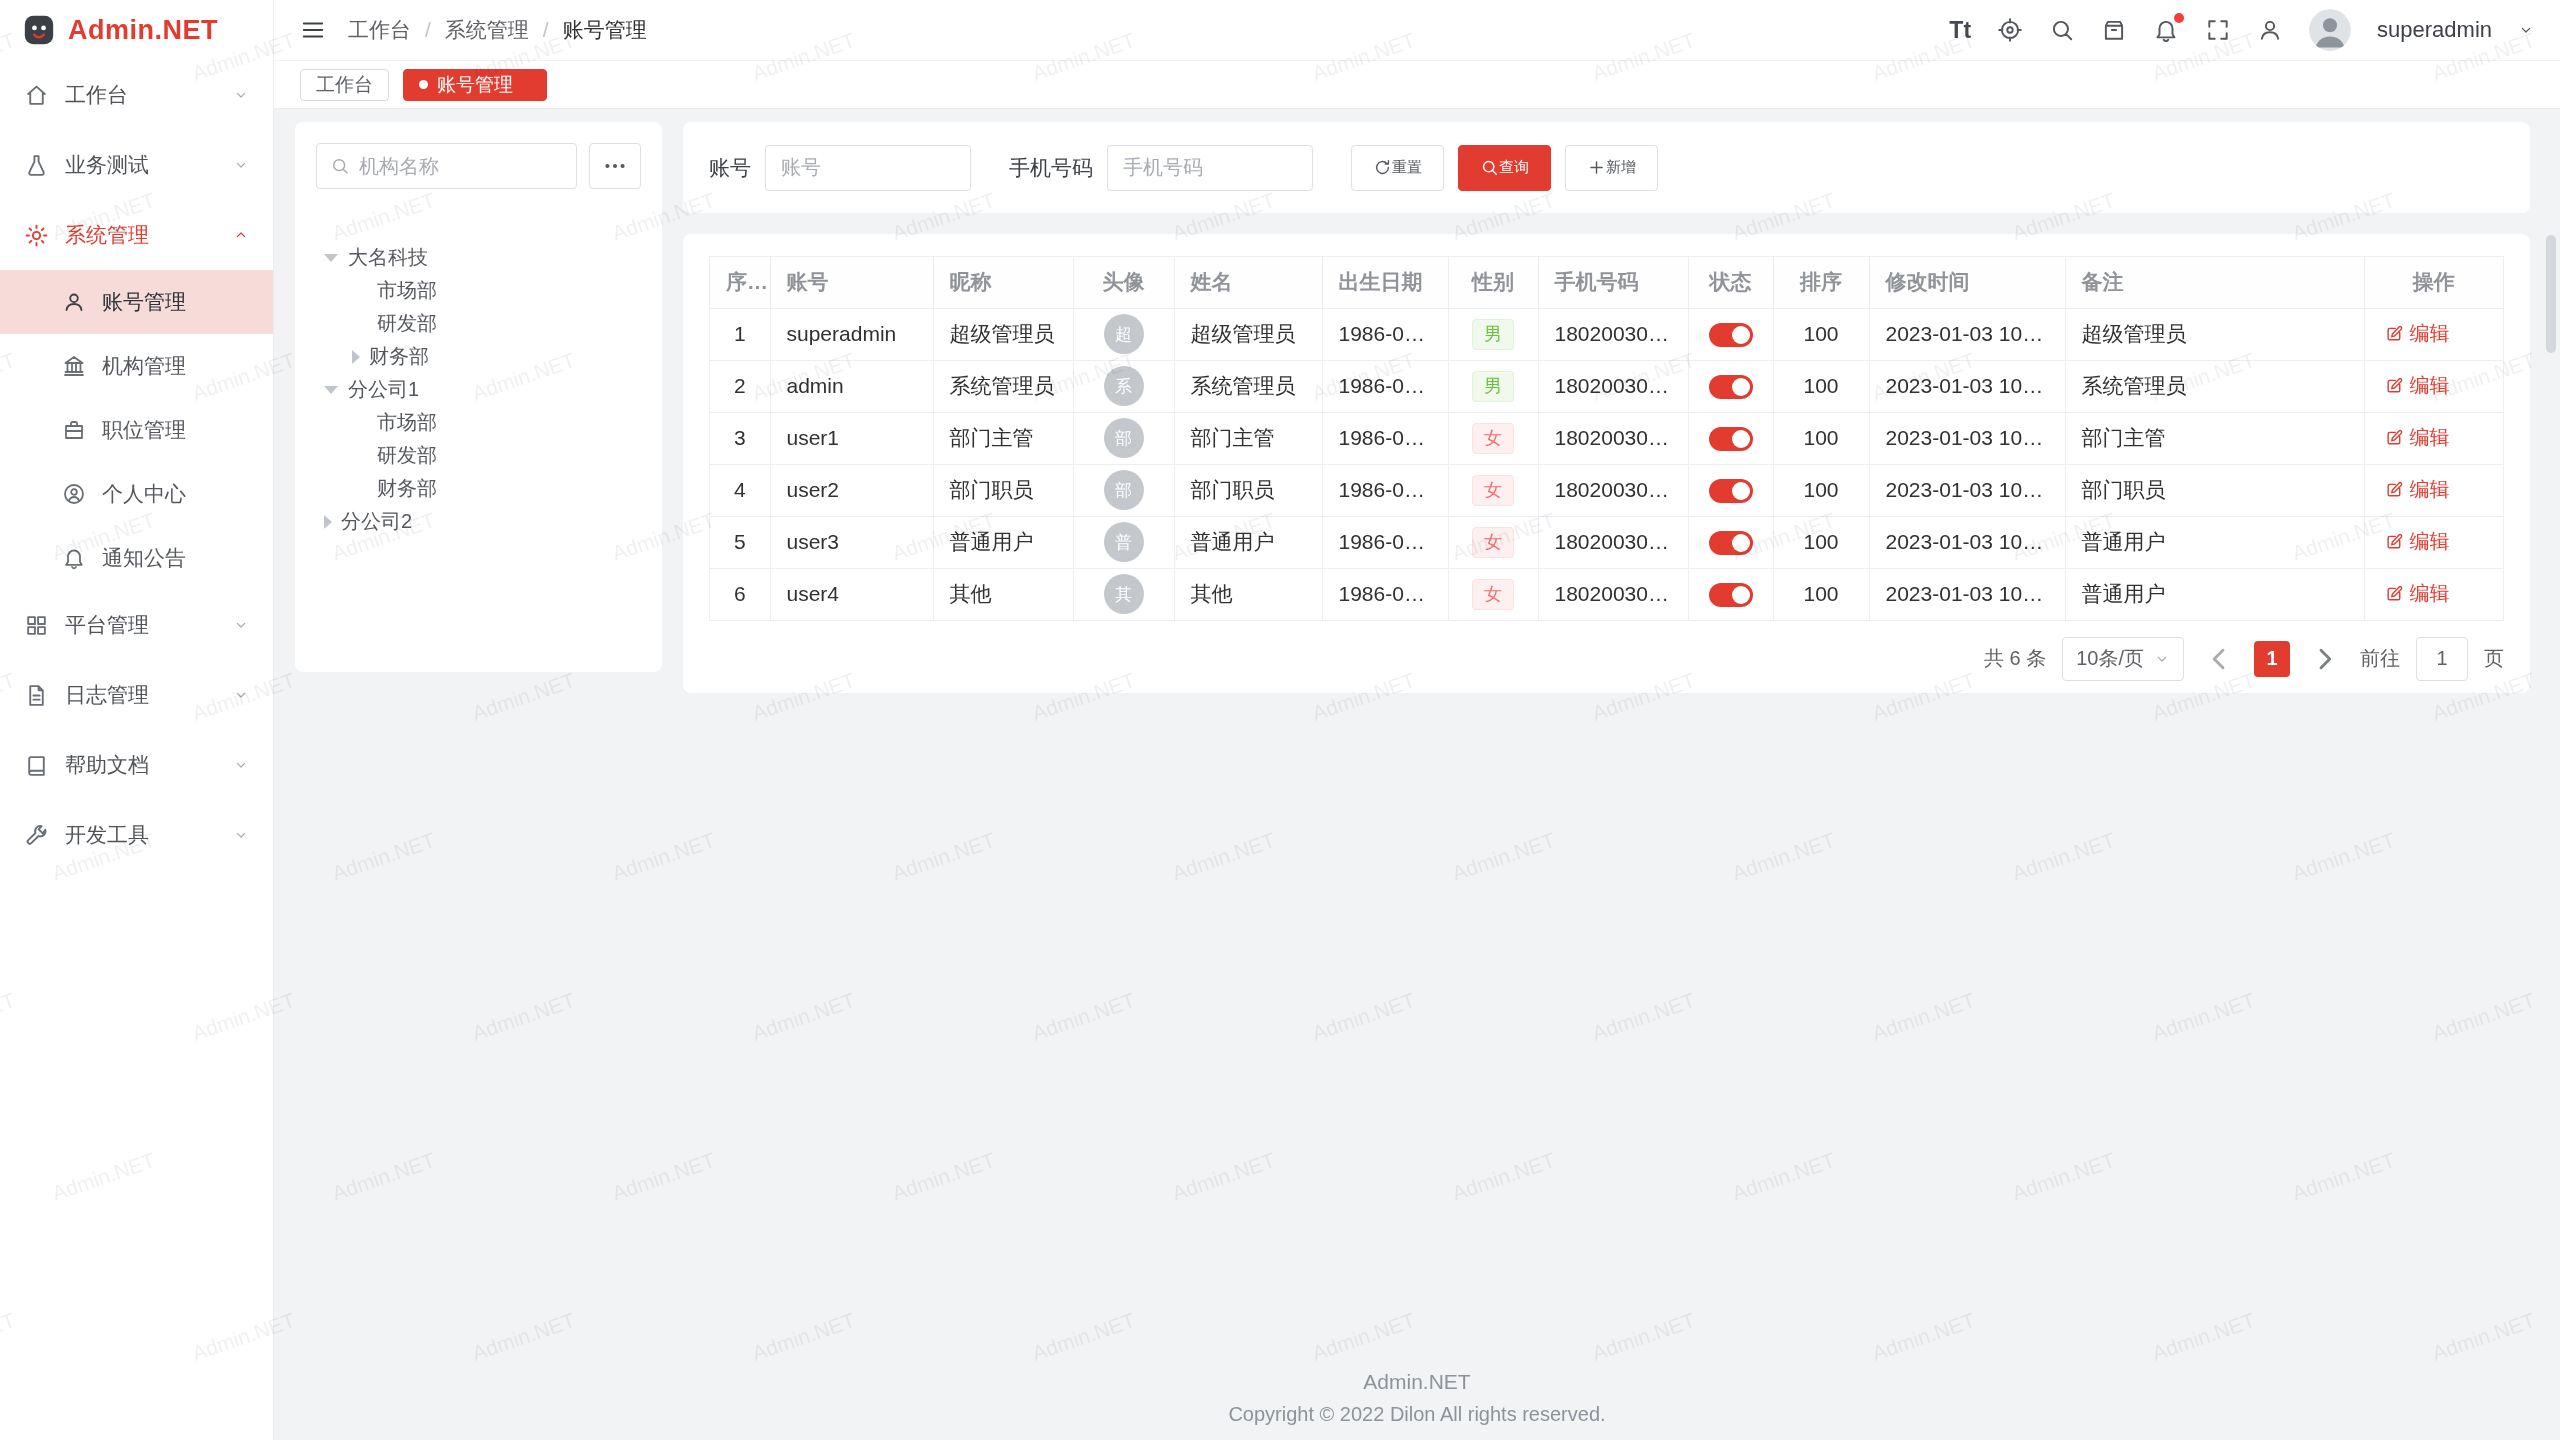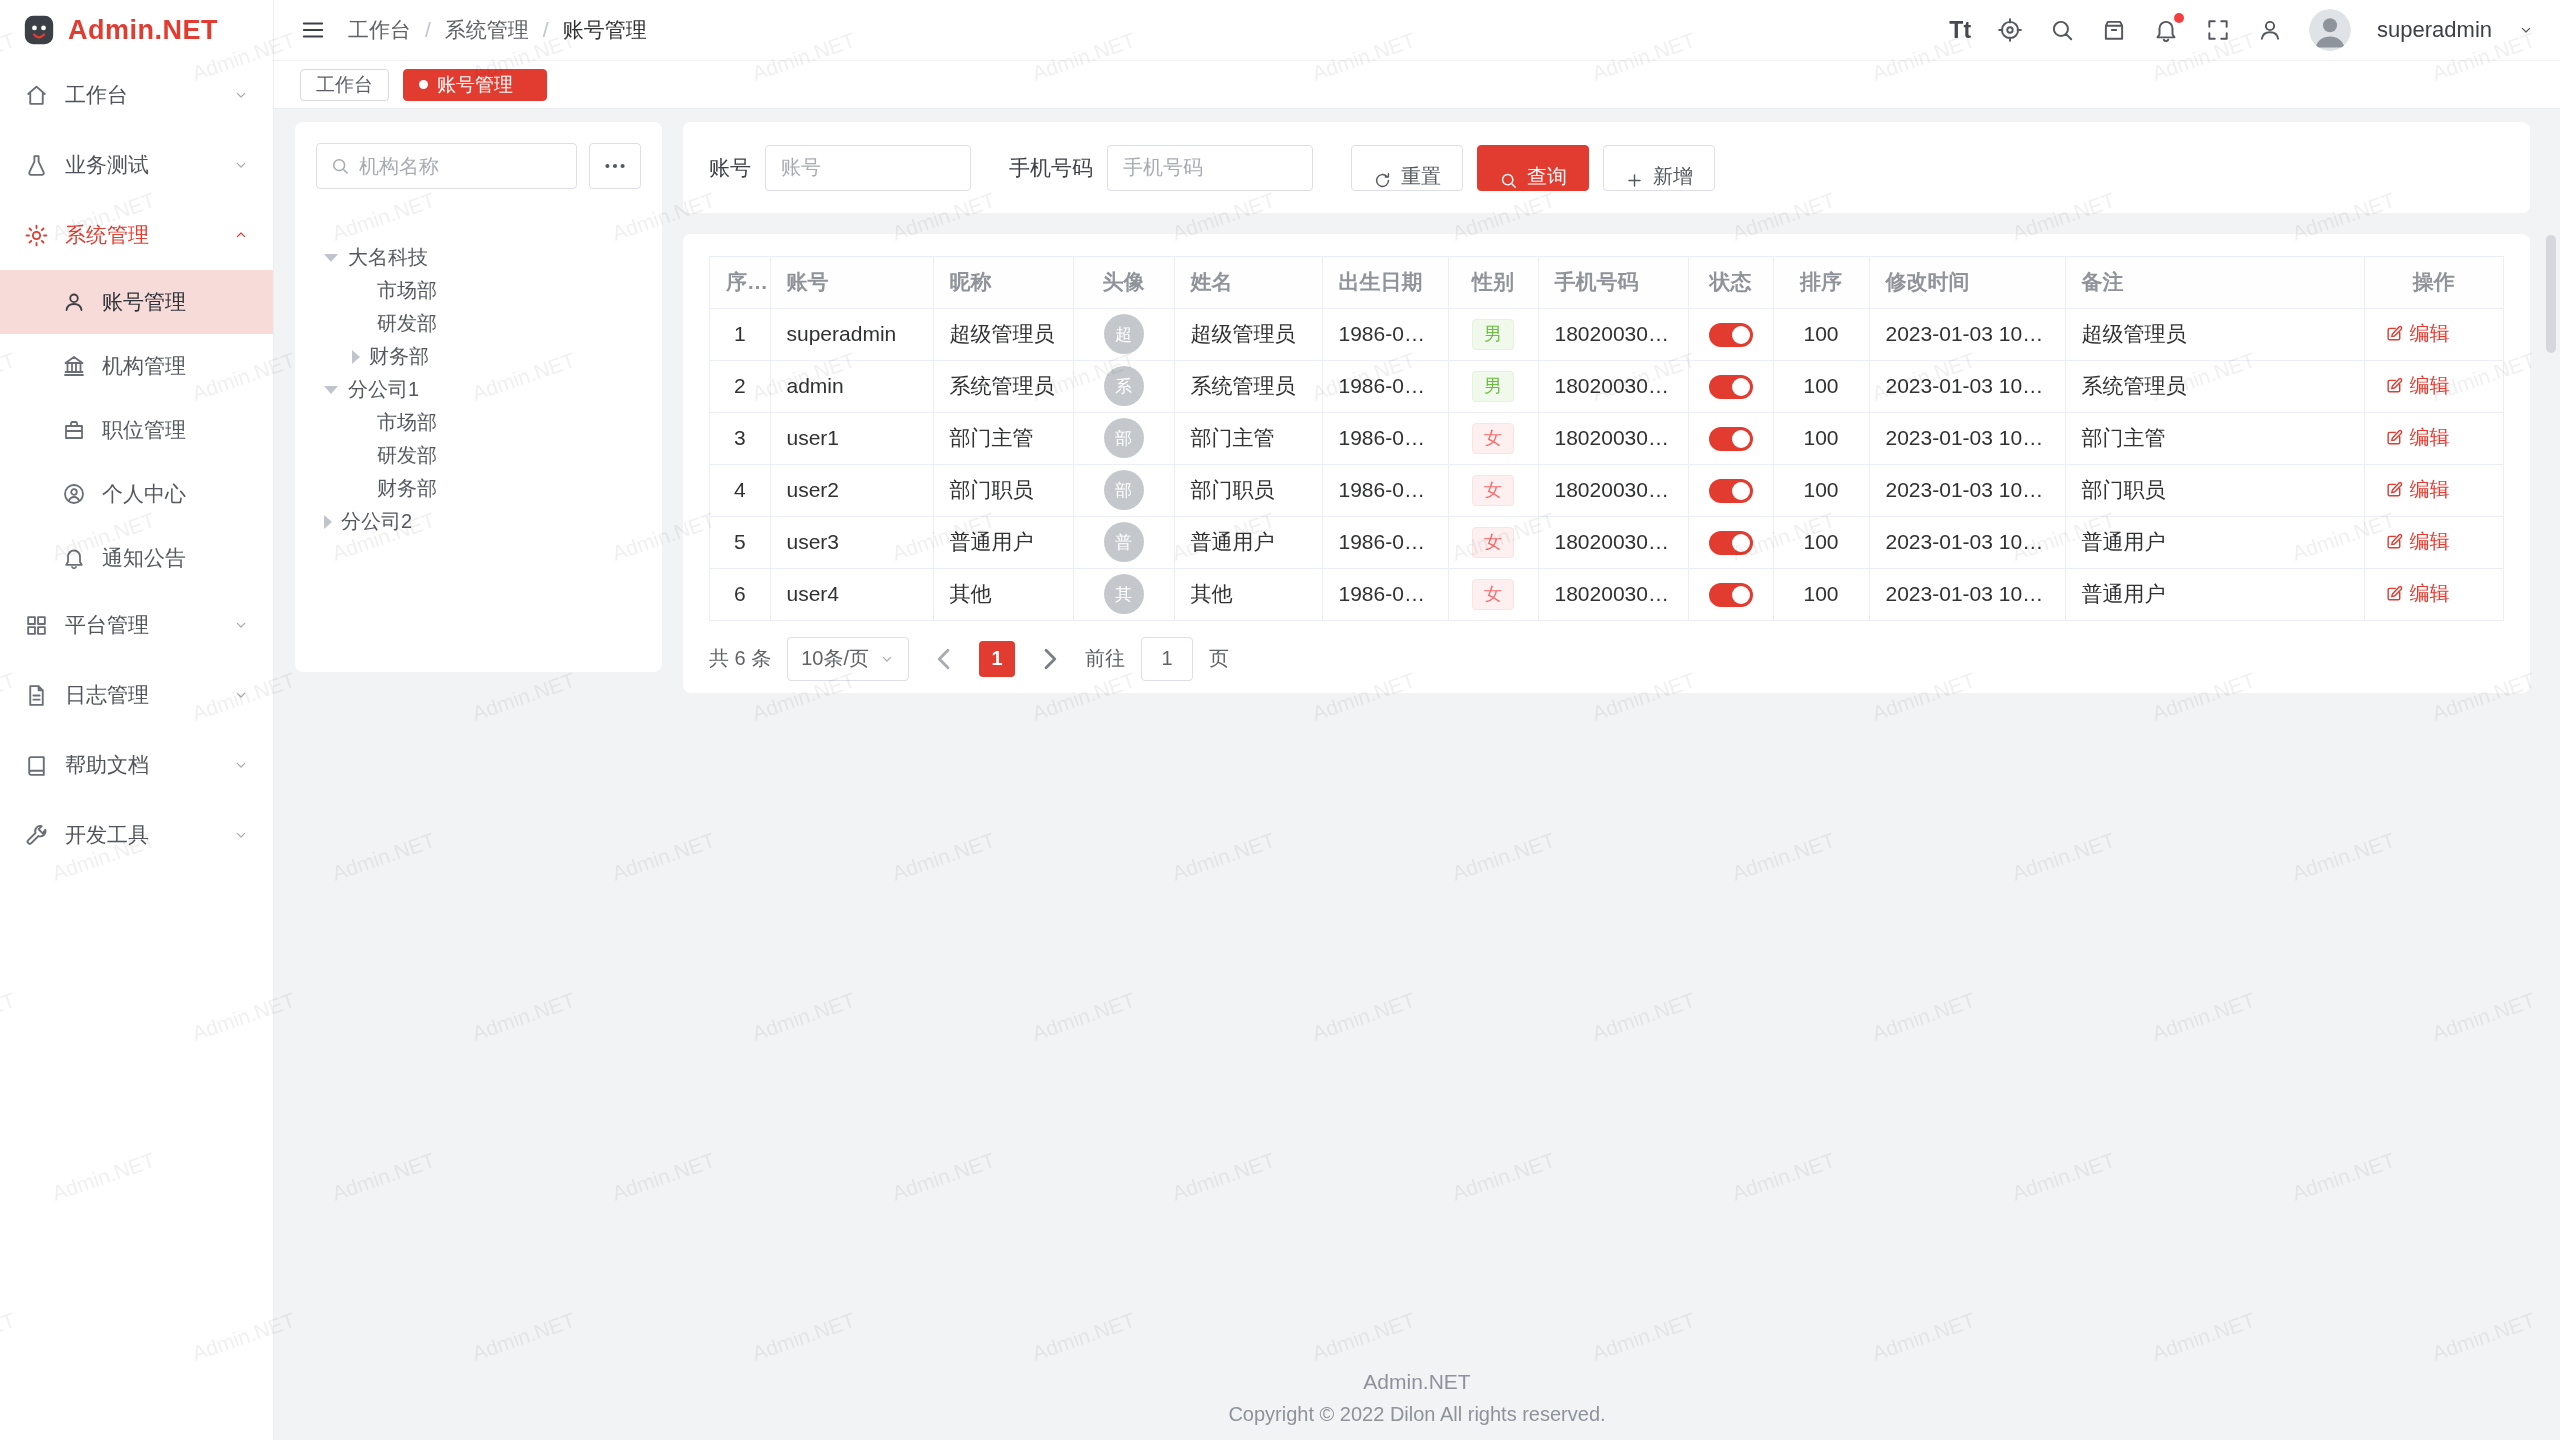--- a/index.html
+++ b/index.html
@@ -66,21 +66,21 @@
   .caret.down{border-left:7px solid transparent;border-right:7px solid transparent;border-top:8px solid #c0c4cc}
   .caret.right{border-top:7px solid transparent;border-bottom:7px solid transparent;border-left:8px solid #c0c4cc;margin-right:9px}
   .caret.spacer{width:15px;margin-right:10px}
 
   .right-col{flex:1;min-width:0;display:flex;flex-direction:column}
   .query-card{height:91px;display:flex;align-items:center;gap:14px;padding:0 26px}
   .q-label{font-size:21px;color:#3d4046;flex:none}
   .q-input{width:206px;height:46px;border:1px solid var(--border);border-radius:4px;padding:0 15px;font-size:20px;color:#303133;font-family:inherit;outline:none}
   .q-input::placeholder{color:#a8abb2}
   .gap-lg{margin-left:24px}
-  .btn{height:46px;display:inline-flex;align-items:flex-end;gap:9px;padding:0 21px;border:1px solid var(--border);border-radius:4px;background:#fff;color:#55585f;font-size:20px;font-family:inherit;cursor:pointer;flex:none}
+  .btn{height:46px;display:inline-flex;align-items:center;padding:0 21px;border:1px solid var(--border);border-radius:4px;background:#fff;color:#55585f;font-size:15px;font-family:inherit;cursor:pointer;flex:none}
   .btn .icon{font-size:19px}
   .btn.primary{background:var(--red);border-color:var(--red);color:#fff}
 
   .table-card{margin-top:21px;padding:22px 26px 12px}
   .tbl-wrap{border:1px solid var(--line);border-bottom:none}
   table{width:100%;border-collapse:collapse;table-layout:fixed}
   th,td{height:52px;padding:0 16px;font-size:21px;text-align:left;white-space:nowrap;overflow:hidden;text-overflow:ellipsis;border-bottom:1px solid var(--line);border-right:1px solid var(--line)}
   th:last-child,td:last-child{border-right:none}
   th{color:var(--txt3);font-weight:bold;background:#fefefe;height:51px}
   td{color:#303133}
@@ -92,21 +92,21 @@
   .tag{display:inline-flex;align-items:center;height:31px;padding:0 11px;border-radius:4px;font-size:18px}
   .tag.male{color:#67c23a;background:#f0f9eb;border:1px solid #e1f3d8}
   .tag.female{color:#f56c6c;background:#fef0f0;border:1px solid #fde2e2}
   .switch{width:44px;height:24px;border-radius:12px;background:var(--red);position:relative;display:inline-block;vertical-align:middle;cursor:pointer}
   .switch::after{content:"";position:absolute;top:3px;right:3px;width:18px;height:18px;border-radius:50%;background:#fff}
   .op{padding-left:20px}
   .edit-link{color:var(--red);display:inline-flex;align-items:center;gap:6px;font-size:20px;cursor:pointer}
   .edit-link .icon{font-size:19px}
   .more-link{color:var(--red);margin-left:16px;display:inline-flex;font-size:20px;cursor:pointer;vertical-align:middle}
 
-  .pagination{display:flex;align-items:center;gap:16px;margin-top:16px;color:var(--txt2);font-size:20px}
+  .pagination{display:flex;align-items:center;justify-content:flex-end;gap:16px;margin-top:16px;color:var(--txt2);font-size:20px}
   .page-size{height:44px;min-width:116px;border:1px solid var(--border);border-radius:4px;display:inline-flex;align-items:center;justify-content:space-between;gap:10px;padding:0 13px;cursor:pointer}
   .page-size .icon{color:#a8abb2}
   .pager-btn{width:38px;height:38px;display:inline-flex;align-items:center;justify-content:center;color:#a8abb2;cursor:pointer}
   .pager-btn.nx{color:#7b7f86}
   .page-num{width:36px;height:36px;border-radius:4px;background:var(--red);color:#fff;display:inline-flex;align-items:center;justify-content:center;font-weight:bold;cursor:pointer}
   .goto-input{width:52px;height:44px;border:1px solid var(--border);border-radius:4px;text-align:center;font-size:20px;color:var(--txt2);font-family:inherit;outline:none}
 
   .footer{position:absolute;left:0;right:0;bottom:14px;text-align:center;color:#8e939b}
   .footer .f1{font-size:21px}
   .footer .f2{font-size:20px;margin-top:9px}

